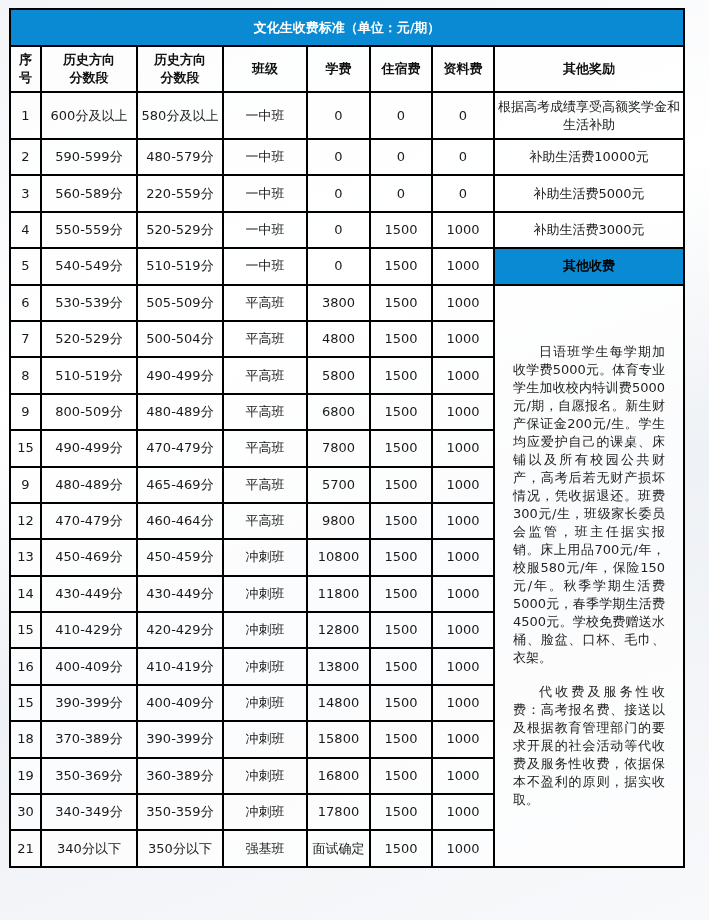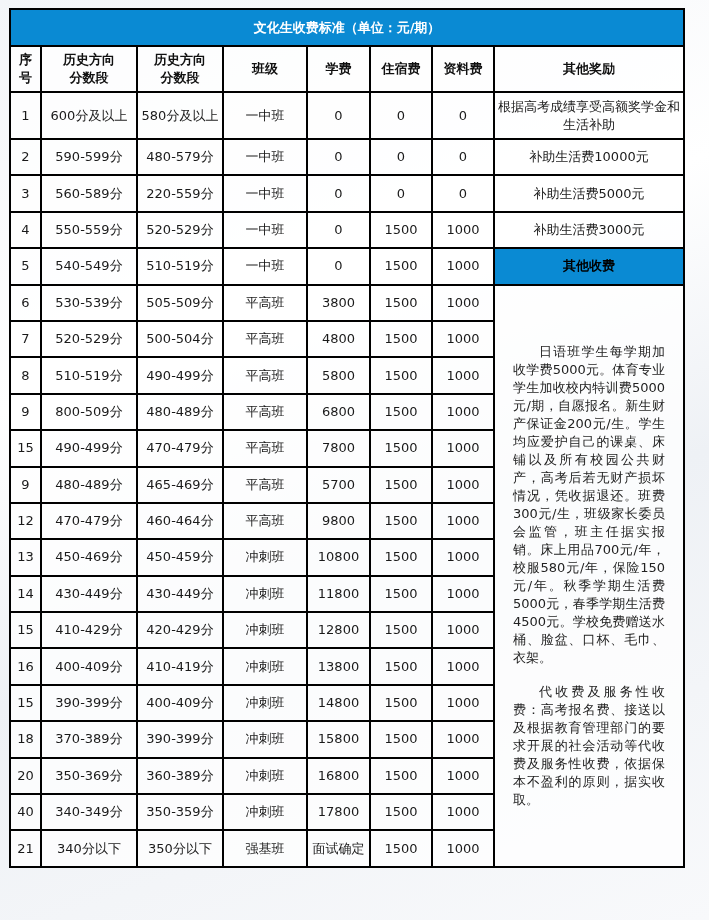--- a/index.html
+++ b/index.html
@@ -259,30 +259,30 @@
         <tr class="data">
           <td>18</td>
           <td>370-389分</td>
           <td>390-399分</td>
           <td>冲刺班</td>
           <td>15800</td>
           <td>1500</td>
           <td>1000</td>
         </tr>
         <tr class="data">
-          <td>20</td>
+          <td>19</td>
           <td>350-369分</td>
           <td>360-389分</td>
           <td>冲刺班</td>
           <td>16800</td>
           <td>1500</td>
           <td>1000</td>
         </tr>
         <tr class="data">
-          <td>40</td>
+          <td>30</td>
           <td>340-349分</td>
           <td>350-359分</td>
           <td>冲刺班</td>
           <td>17800</td>
           <td>1500</td>
           <td>1000</td>
         </tr>
         <tr class="data">
           <td>21</td>
           <td>340分以下</td>

